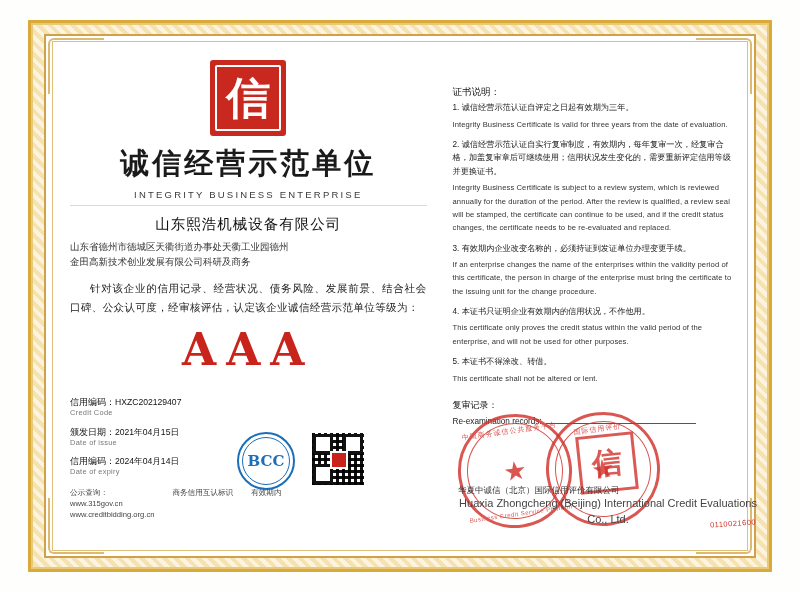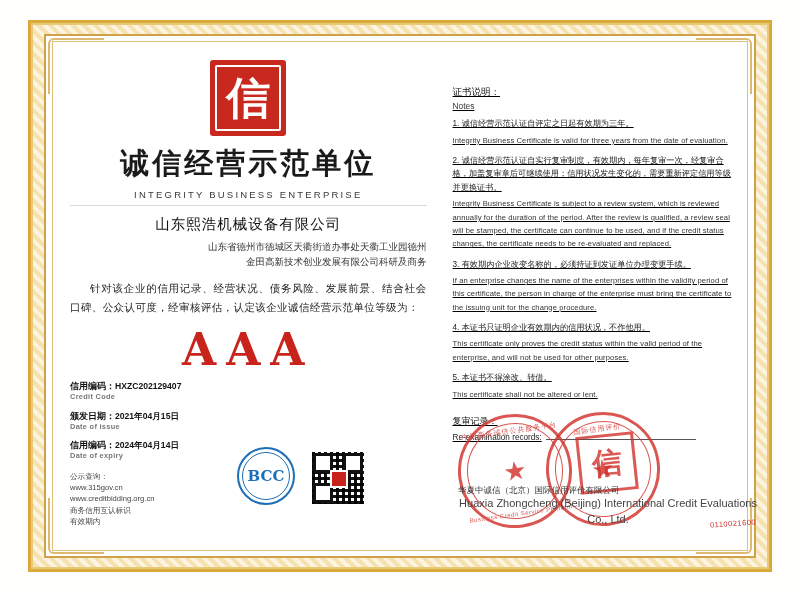--- a/index.html
+++ b/index.html
@@ -56,21 +56,20 @@
     position:relative;
     padding:6px 14px 0 8px;
     box-sizing:border-box;
   }
   .right-col{
     width:44%;
     position:relative;
     padding:34px 4px 0 12px;
     box-sizing:border-box;
     border-left:0;
-    text-decoration:underline;
   }
 
   
   .seal-logo{
     width:76px;height:76px;
     margin:2px auto 8px auto;
     background:#c9281f;
     border-radius:3px;
     position:relative;
     display:flex;align-items:center;justify-content:center;
@@ -109,21 +108,21 @@
   .company{
     text-align:center;
     font-family:"DejaVu Serif", serif;
     font-size:14.5px;
     font-weight:normal;
     color:#111;
     margin-top:9px;
     letter-spacing:1px;
   }
   .addr{
-    text-align:right;
+    text-align:left;
     font-size:9.5px;
     color:#333;
     line-height:1.55;
     margin-top:6px;
   }
   .body-text{
     font-size:10.5px;
     color:#222;
     line-height:1.75;
     margin-top:10px;
@@ -134,49 +133,47 @@
   .grade{
     text-align:center;
     color:#c8241c;
     font-family:"DejaVu Serif", serif;
     font-weight:bold;
     font-size:44px;
     letter-spacing:10px;
     margin:8px 0 4px 0;
   }
   .fields{
-    margin-top:6px;
+    margin-top:22px;
     font-size:8.6px;
     color:#333;
     position:relative;
     z-index:3;
-    font-weight:bold;
   }
   .field-row{margin-bottom:9px;line-height:1.25;}
   .field-label{color:#111;font-size:9px;}
   .field-sub{color:#777;font-size:7.4px;letter-spacing:.3px;}
   .field-val{color:#111;}
 
   .bottom-strip{
     display:flex;
     align-items:flex-start;
     margin-top:10px;
     font-size:7.6px;
     color:#444;
     position:relative;
     z-index:3;
-    flex-direction:column;
   }
   .bs-col{margin-right:18px;line-height:1.5;}
 
   
   .badges{
     position:absolute;
-    left:175px;top:395px;
-    display:flex;align-items:flex-end;gap:16px;
+    left:175px;top:380px;
+    display:flex;align-items:flex-start;gap:16px;
   }
   .bcc-badge{
     width:54px;height:54px;border-radius:50%;
     border:2px solid #1b6fb8;
     display:flex;align-items:center;justify-content:center;
     color:#1b6fb8;font-weight:bold;font-size:15px;
     font-family:"DejaVu Serif", serif;
     position:relative;background:#fff;
   }
   .bcc-badge:after{
@@ -343,21 +340,20 @@
           <div class="pe b"></div>
           <div class="pe c"></div>
           <div class="ctr"></div>
         </div>
       </div>
 
     </div>
 
     <div class="right-col">
       <div class="notes-title">证书说明：</div>
-      <div class="notes-title-en">Notes</div>
 
       <div class="note">1. 诚信经营示范认证自评定之日起有效期为三年。</div>
       <div class="note en">Integrity Business Certificate is valid for three years from the date of evaluation.</div>
 
       <div class="note">2. 诚信经营示范认证自实行复审制度，有效期内，每年复审一次，经复审合格，加盖复审章后可继续使用；信用状况发生变化的，需要重新评定信用等级并更换证书。</div>
       <div class="note en">Integrity Business Certificate is subject to a review system, which is reviewed annually for the duration of the period. After the review is qualified, a review seal will be stamped, the certificate can continue to be used, and if the credit status changes, the certificate needs to be re-evaluated and replaced.</div>
 
       <div class="note">3. 有效期内企业改变名称的，必须持证到发证单位办理变更手续。</div>
       <div class="note en">If an enterprise changes the name of the enterprises within the validity period of this certificate, the person in charge of the enterprise must bring the certificate to the issuing unit for the change procedure.</div>
 

